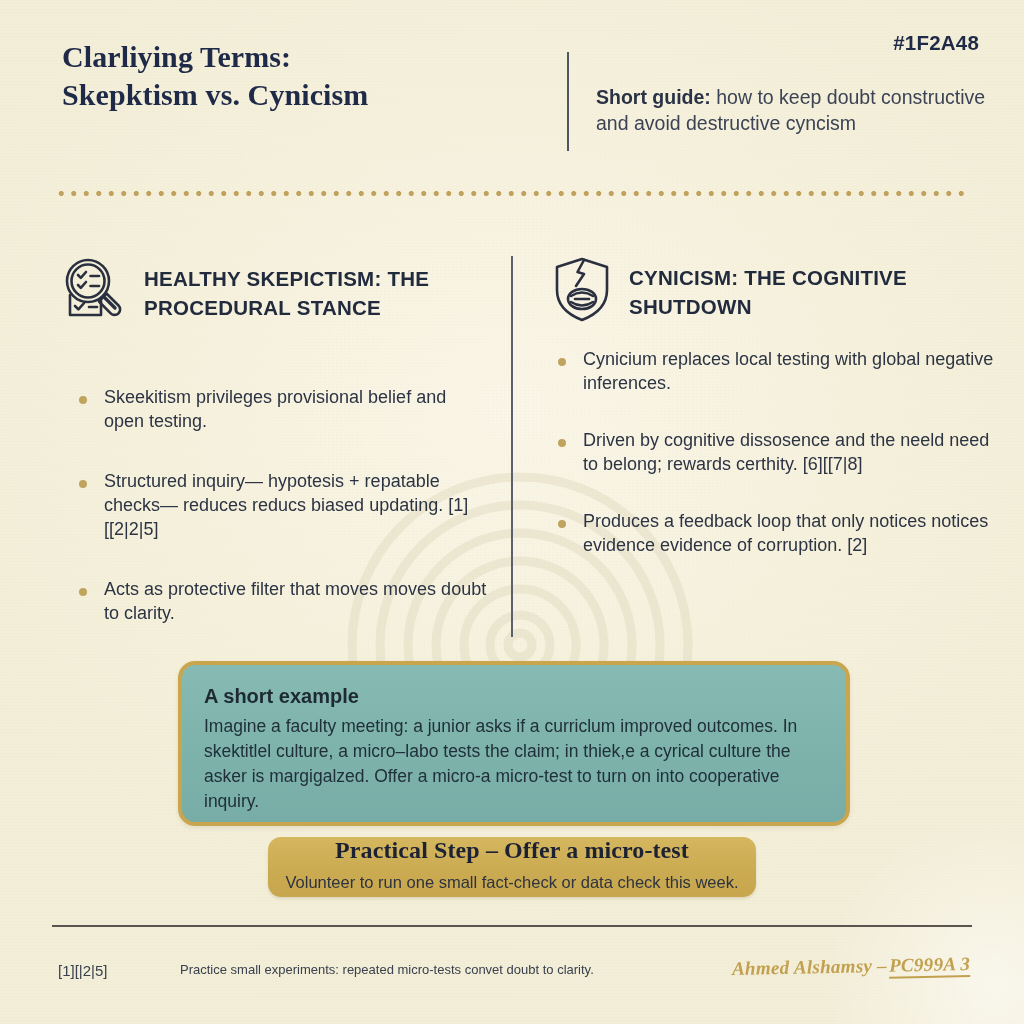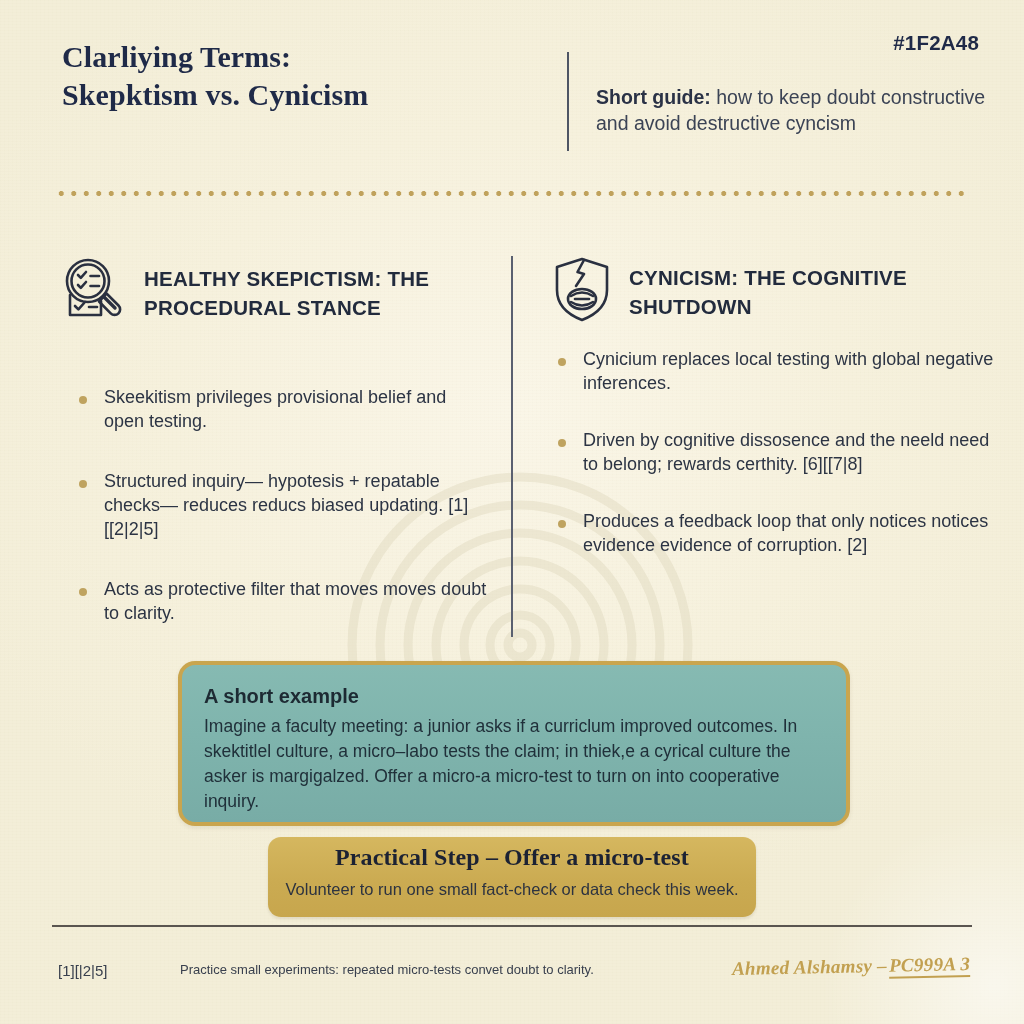--- a/index.html
+++ b/index.html
@@ -209,26 +209,25 @@
     line-height: 1.42;
     color: #20303a;
   }
 
   
   .step {
     position: absolute;
     left: 268px;
     top: 837px;
     width: 488px;
-    height: 80px;
+    height: 60px;
     box-sizing: border-box;
     border-radius: 13px;
     background: linear-gradient(180deg, #d5b75f 0%, #cbab52 55%, #c7a64d 100%);
     text-align: center;
-    padding-top: 7px;
     box-shadow: 0 2px 3px rgba(90,70,30,.12);
   }
   .step-title {
     font-family: "Liberation Serif", serif;
     font-weight: bold;
     font-size: 24px;
     color: #1c2233;
     letter-spacing: .1px;
   }
   .step-sub {

